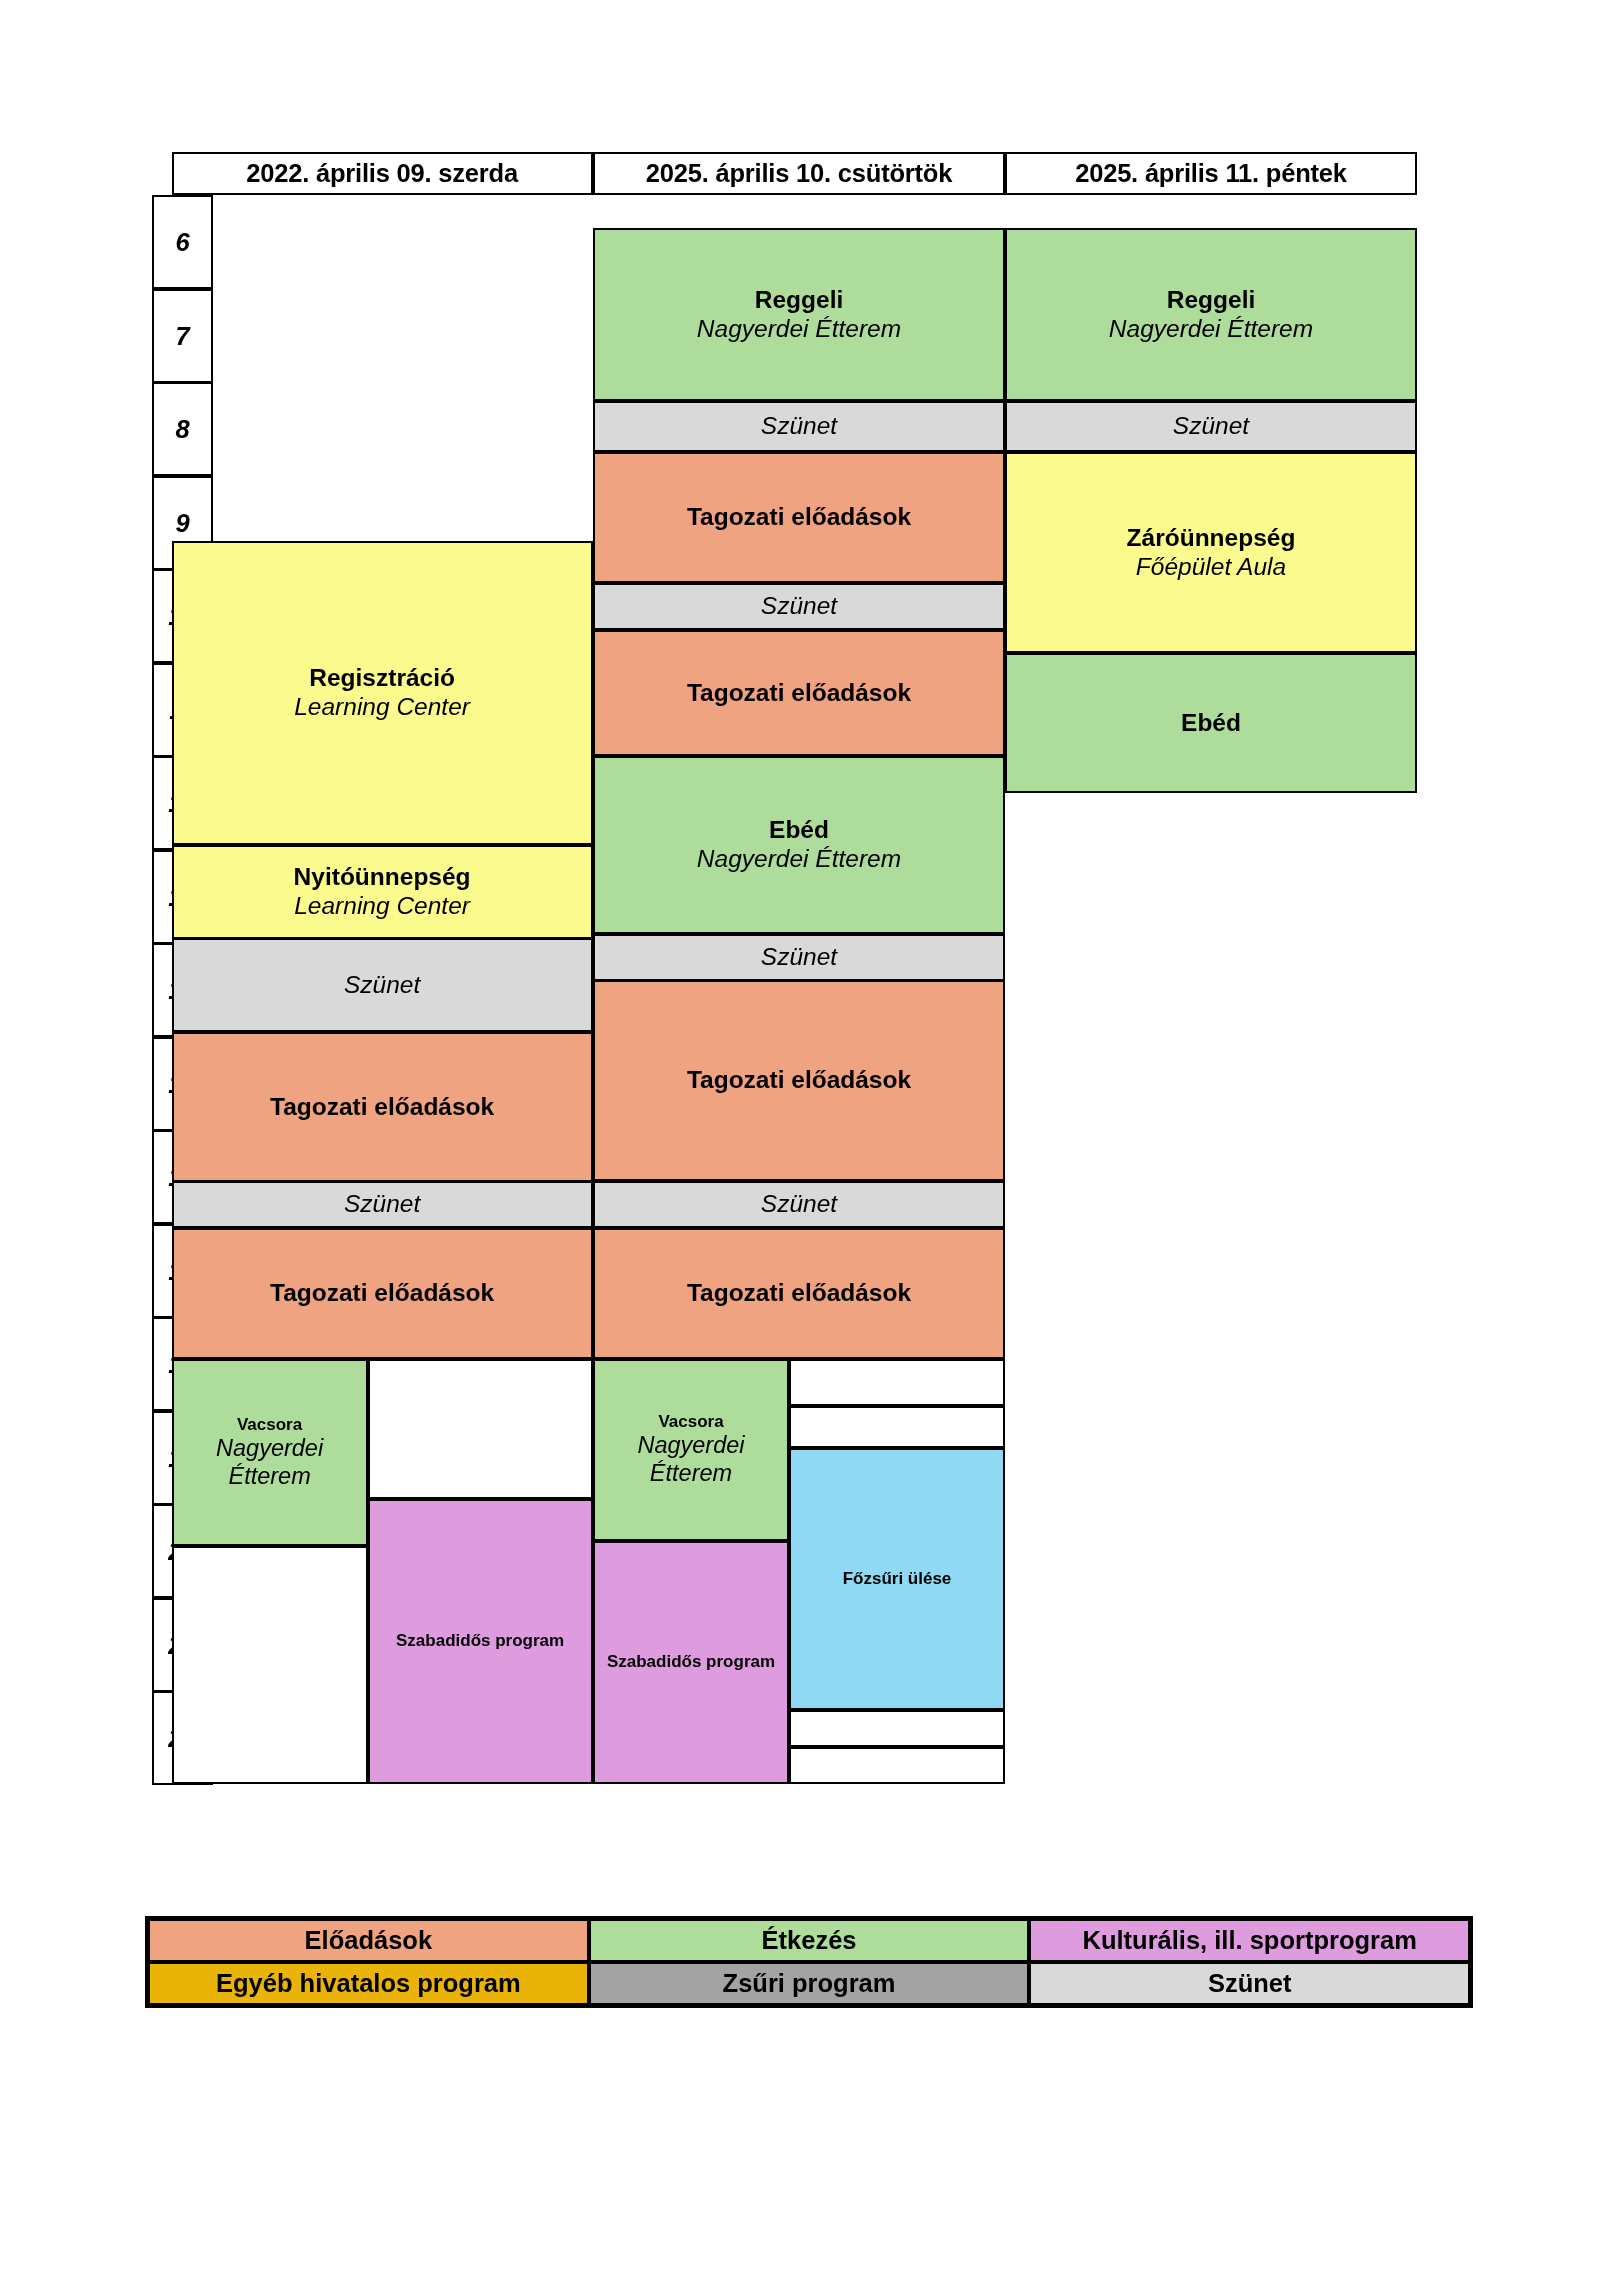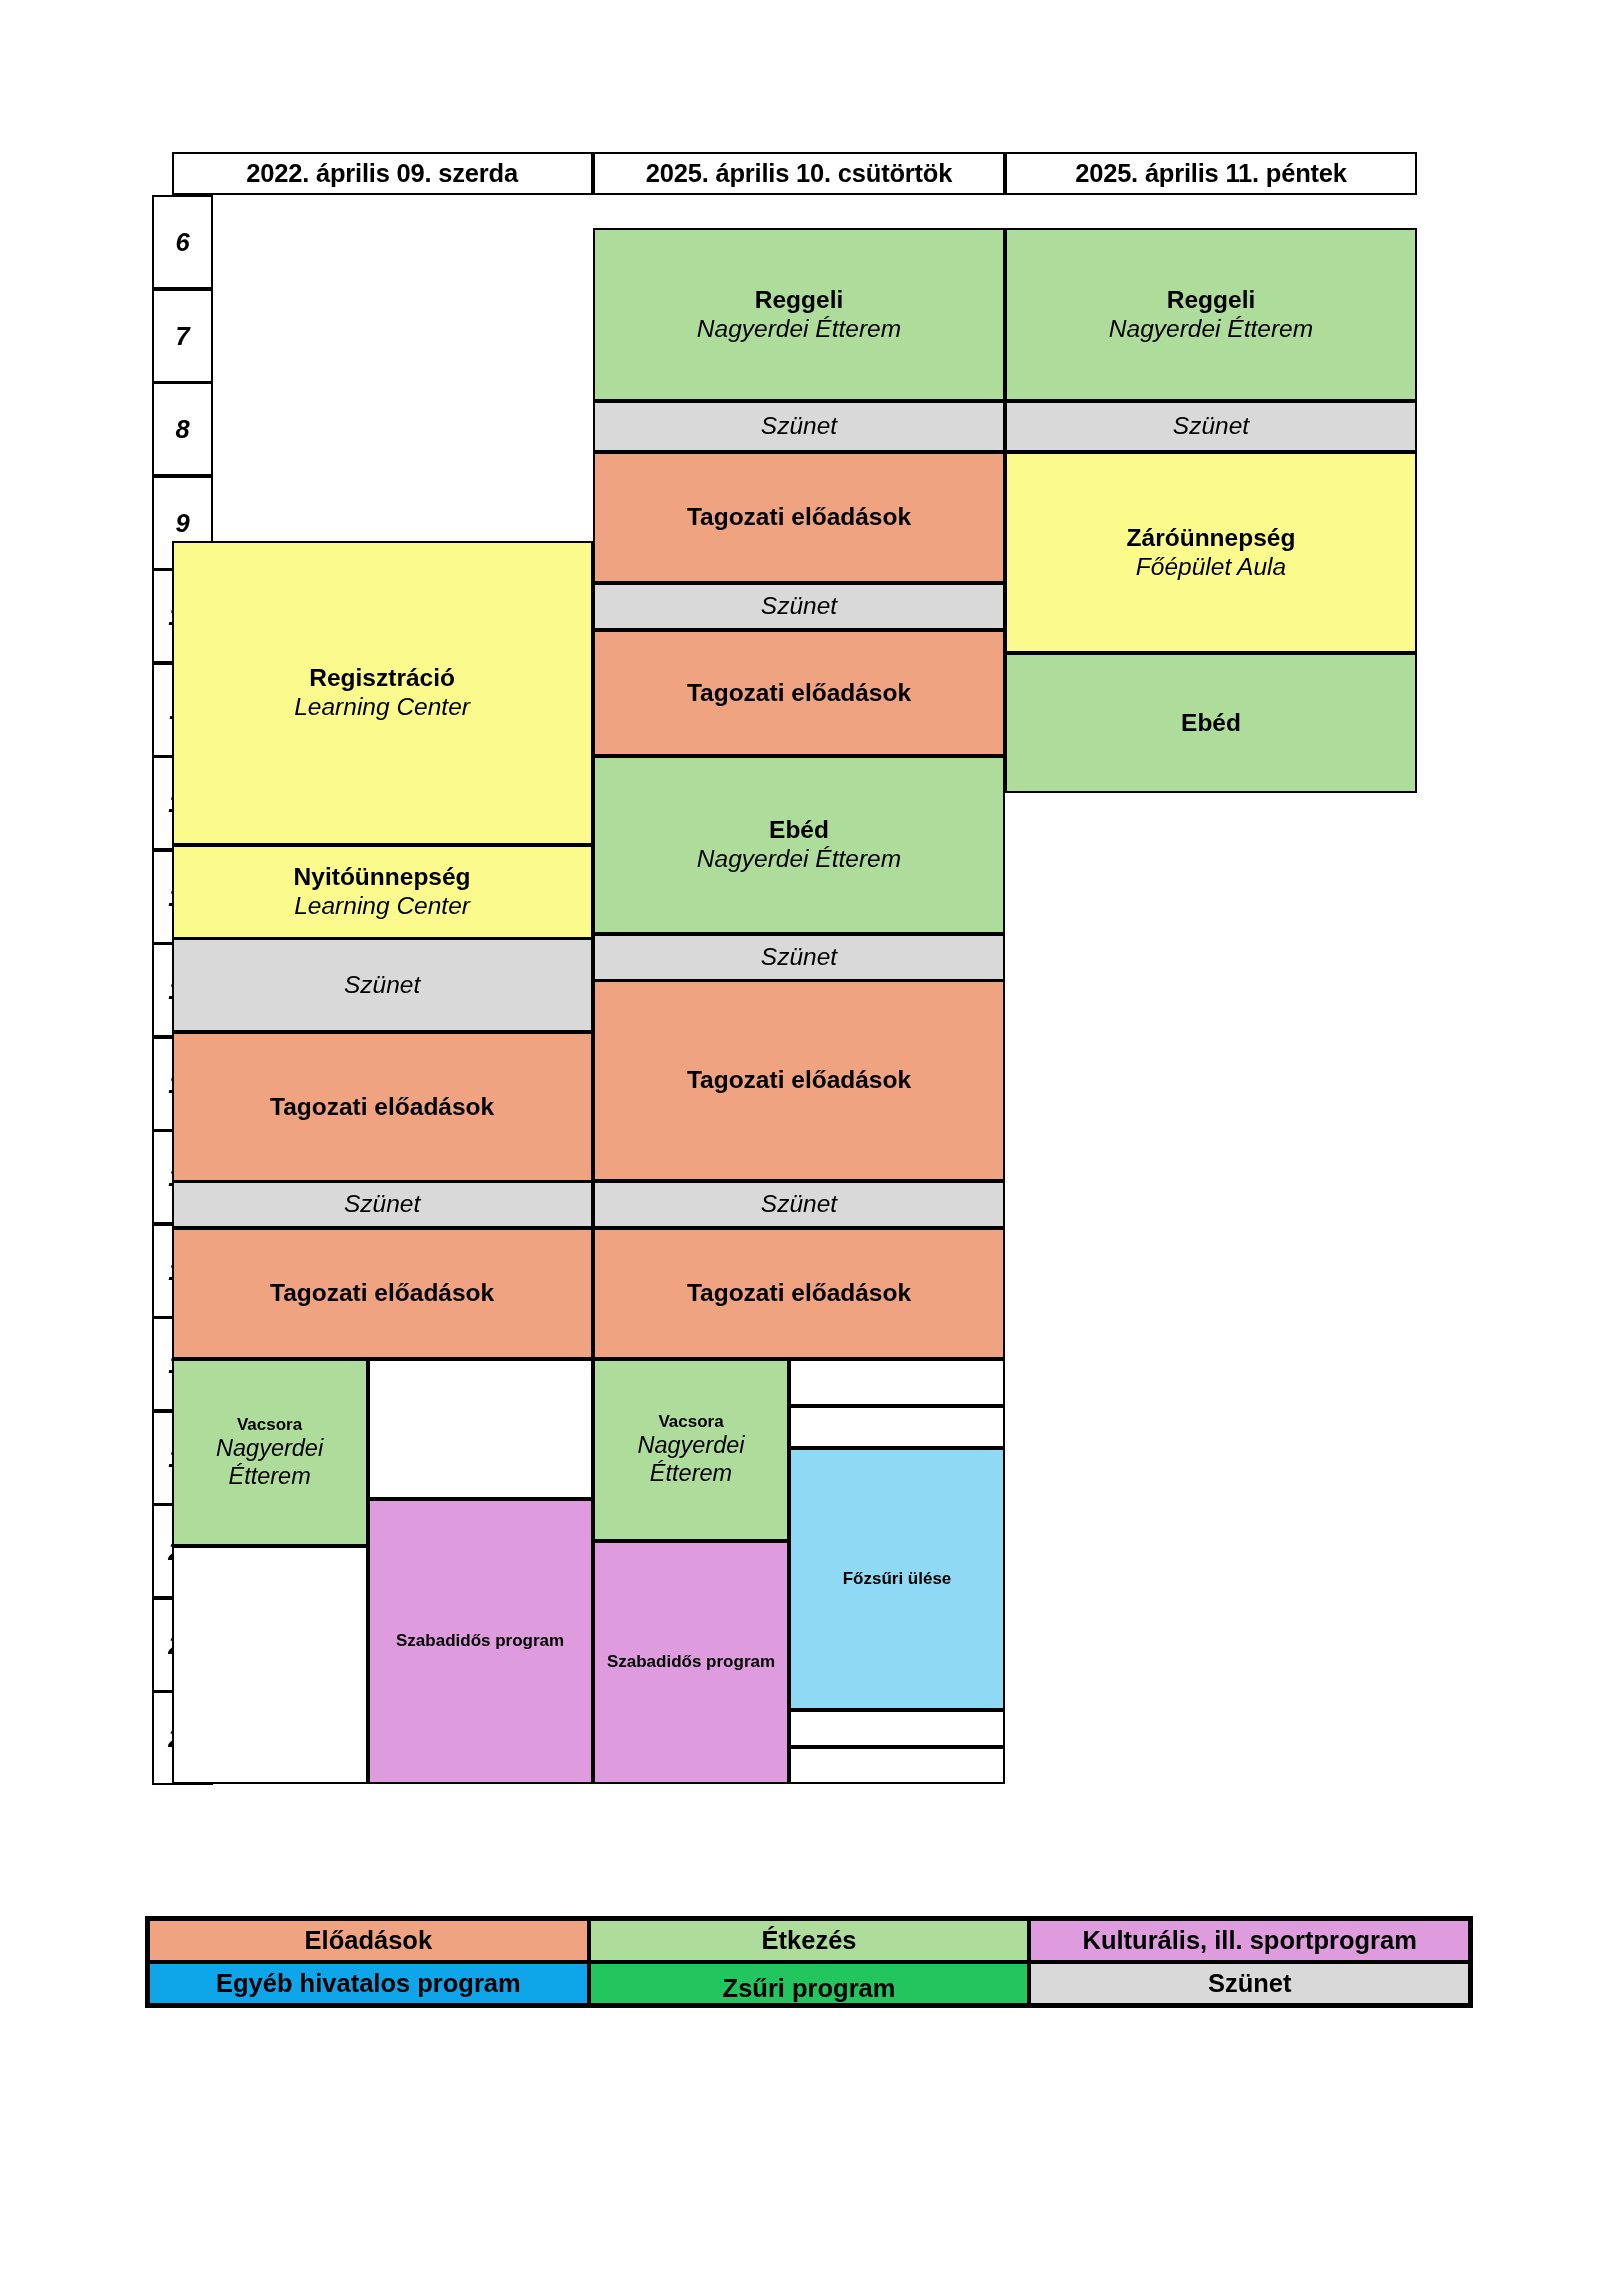--- a/index.html
+++ b/index.html
@@ -218,24 +218,24 @@
         <span>Előadások</span>
       </div>
       <div class="lcell" style="background: rgb(174, 220, 154);">
         <span>Étkezés</span>
       </div>
       <div class="lcell" style="background: rgb(222, 155, 221);">
         <span>Kulturális, ill. sportprogram</span>
       </div>
     </div>
     <div class="lrow">
-      <div class="lcell" style="background: #0ea5e9;">
+      <div class="lcell" style="background: #eab308;">
         <span>Egyéb hivatalos program</span>
       </div>
-      <div class="lcell" style="background: #22c55e; align-items: flex-end;">
+      <div class="lcell" style="background: #a3a3a3;">
         <span>Zsűri program</span>
       </div>
       <div class="lcell" style="background: rgb(217, 217, 217);">
         <span>Szünet</span>
       </div>
     </div>
   </div>
 
 </div>
 

